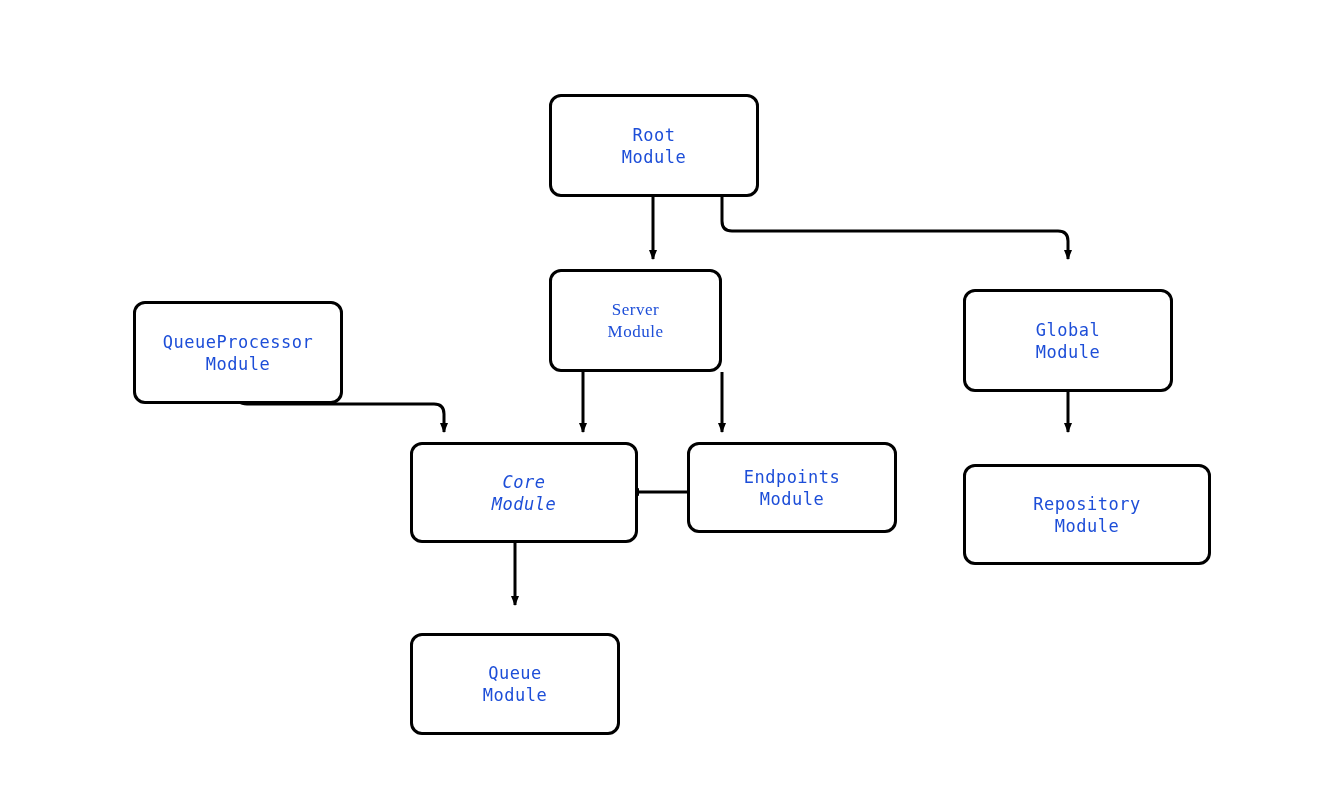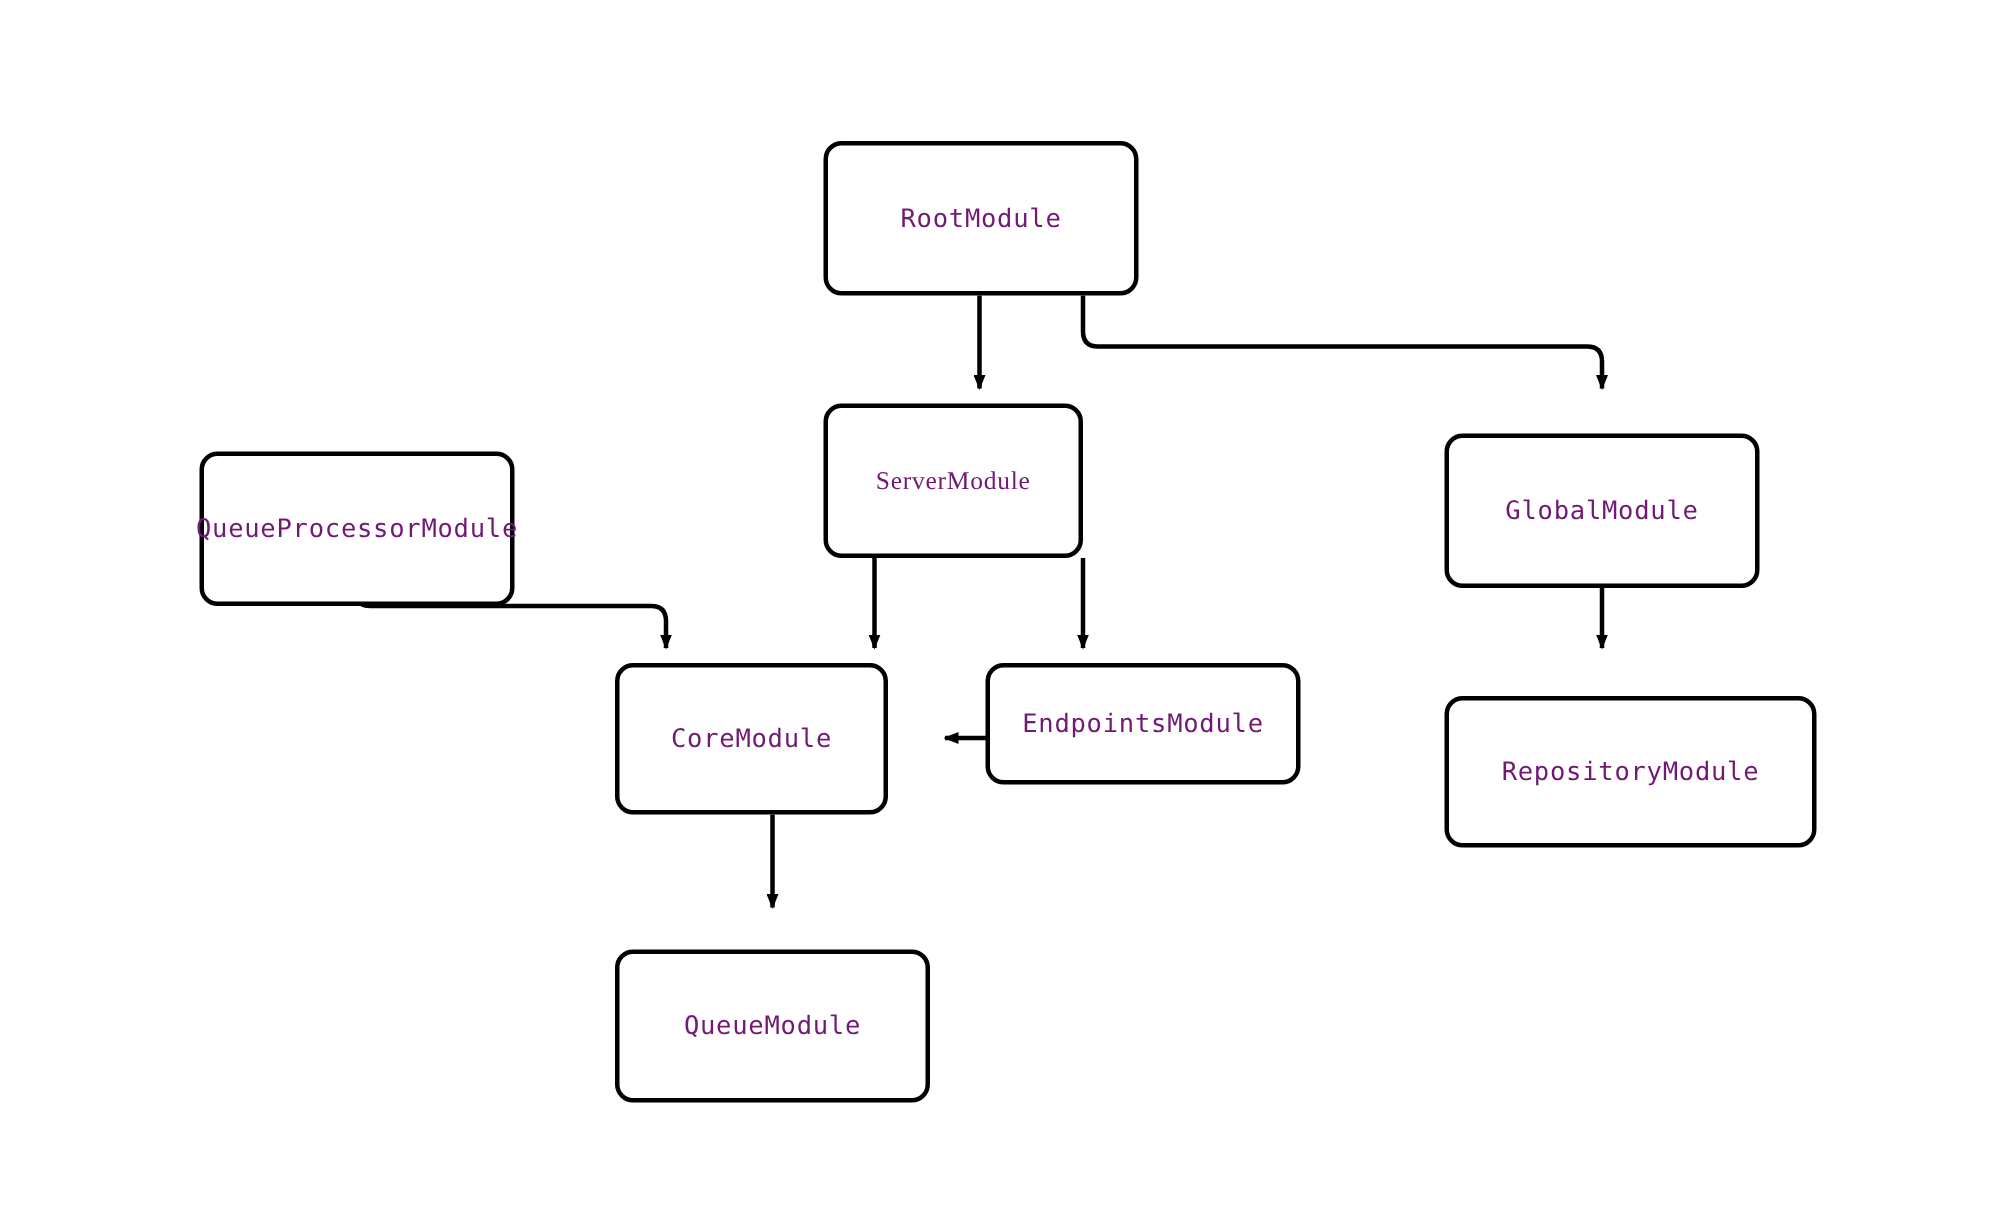--- a/index.html
+++ b/index.html
@@ -26,23 +26,24 @@
     width: 1337px;
     height: 809px;
   }
   .node {
     position: absolute;
     box-sizing: border-box;
     border: 3px solid #000000;
     border-radius: 12px;
     background: #ffffff;
     display: flex;
+    flex-direction: column;
     align-items: center;
     justify-content: center;
-    color: #701a75;
+    color: #1d4ed8;
     font-size: 17px;
     line-height: 22px;
     letter-spacing: 0.5px;
     text-align: center;
     white-space: pre;
   }
   .node-label-line {
     display: block;
   }
 </style>
@@ -92,26 +93,26 @@
   <div class="node" id="node-server" style="left: 549px; top: 269px; width: 173px; height: 103px; font-family: Liberation Serif, serif;">
     <span class="node-label-line">Server</span>
     <span class="node-label-line">Module</span>
   </div>
 
   <div class="node" id="node-global" style="left: 963px; top: 269px; width: 210px; height: 103px; margin-top: 20px;">
     <span class="node-label-line">Global</span>
     <span class="node-label-line">Module</span>
   </div>
 
-  <div class="node" id="node-core" style="left: 410px; top: 442px; width: 182px; height: 101px;">
+  <div class="node" id="node-core" style="left: 410px; top: 442px; width: 228px; height: 101px; font-style: italic;">
     <span class="node-label-line">Core</span>
     <span class="node-label-line">Module</span>
   </div>
 
-  <div class="node" id="node-endpoints" style="left: 657px; top: 442px; width: 210px; height: 81px; text-align: center;">
+  <div class="node" id="node-endpoints" style="left: 687px; top: 442px; width: 210px; height: 91px; text-align: center;">
     <span class="node-label-line">Endpoints</span>
     <span class="node-label-line">Module</span>
   </div>
 
   <div class="node" id="node-repository" style="left: 963px; top: 464px; width: 248px; height: 101px;">
     <span class="node-label-line">Repository</span>
     <span class="node-label-line">Module</span>
   </div>
 
   <div class="node" id="node-queue" style="left: 410px; top: 633px; width: 210px; height: 102px;">

